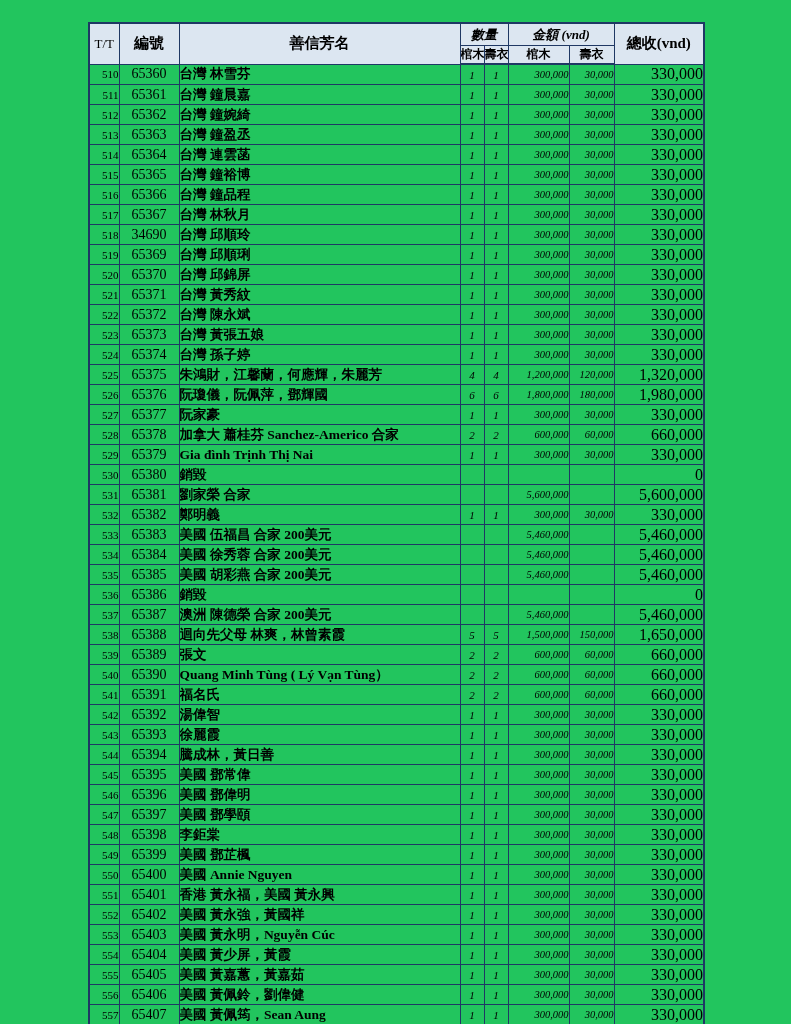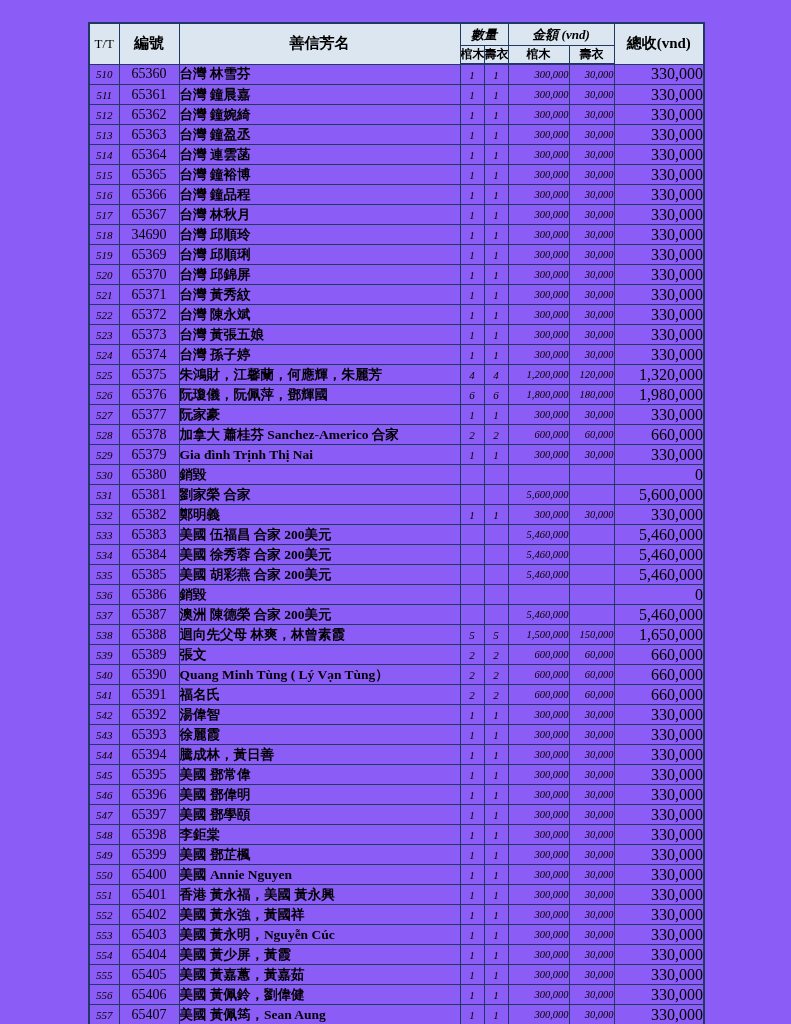--- a/index.html
+++ b/index.html
@@ -5,21 +5,21 @@
   html, body {
     margin: 0;
     padding: 0;
     background: #ffffff;
     font-family: "Liberation Serif", "DejaVu Serif", serif;
   }
   .page {
     position: relative;
     width: 791px;
     height: 1024px;
-    background: #8b5cf6;
+    background: #22c55e;
     overflow: hidden;
   }
   .table-wrap {
     position: absolute;
     left: 88px;
     top: 22px;
   }
   table.ledger {
     border-collapse: collapse;
     table-layout: fixed;
@@ -36,21 +36,21 @@
     background: #DCE6F1;
     font-weight: bold;
     color: #000;
   }
   thead tr.subhead th { border-bottom: 2px solid #1F3864; }
   th.h-tt   { font-size: 13px; font-weight: normal; }
   th.h-main { font-size: 15px; }
   th.h-grp  { font-size: 13px; font-style: italic; height: 21px; }
   th.h-sub  { font-size: 12px; height: 16px; }
   td { height: 19px; }
-  td.c-tt    { font-size: 11px; font-style: italic; text-align: center; color: #000; }
+  td.c-tt    { font-size: 11px; text-align: right; color: #000; }
   td.c-code  { font-size: 14px; text-align: center; }
   td.c-name  { font-size: 13.5px; font-weight: bold; text-align: left; padding-left: 4px; margin-top: 12px; }
   td.c-qty   { font-size: 11px; font-style: italic; text-align: center; }
   td.c-amt   { font-size: 10.5px; font-style: italic; text-align: right; padding-right: 4px; }
   td.c-total { font-size: 16px; text-align: right; padding-right: 4px; }
 </style>
 </head>
 <body>
 
 <div class="page">

